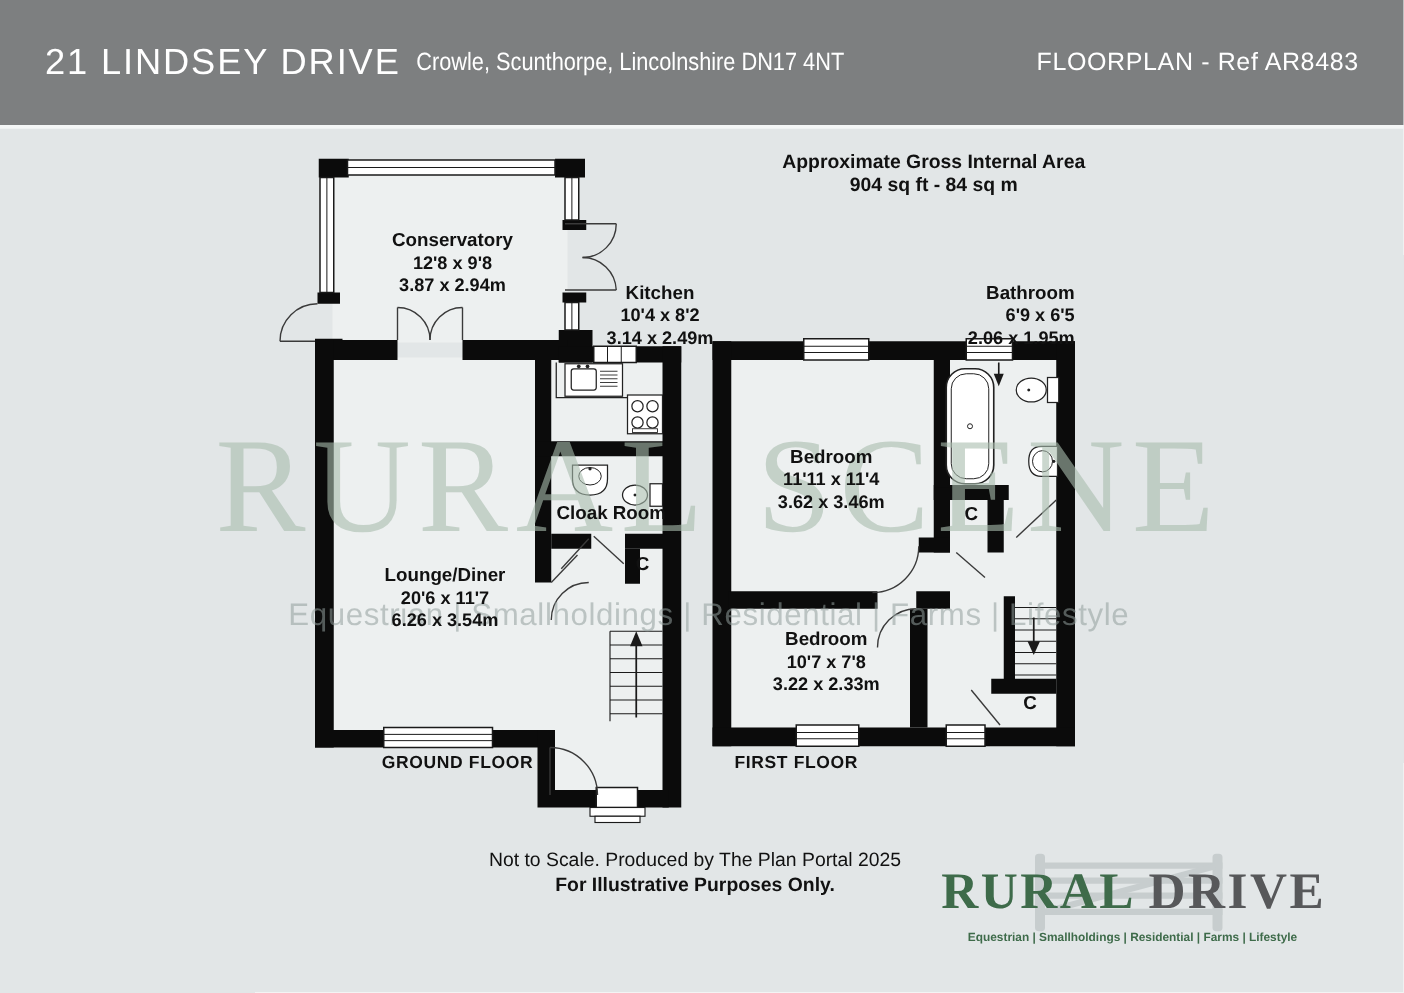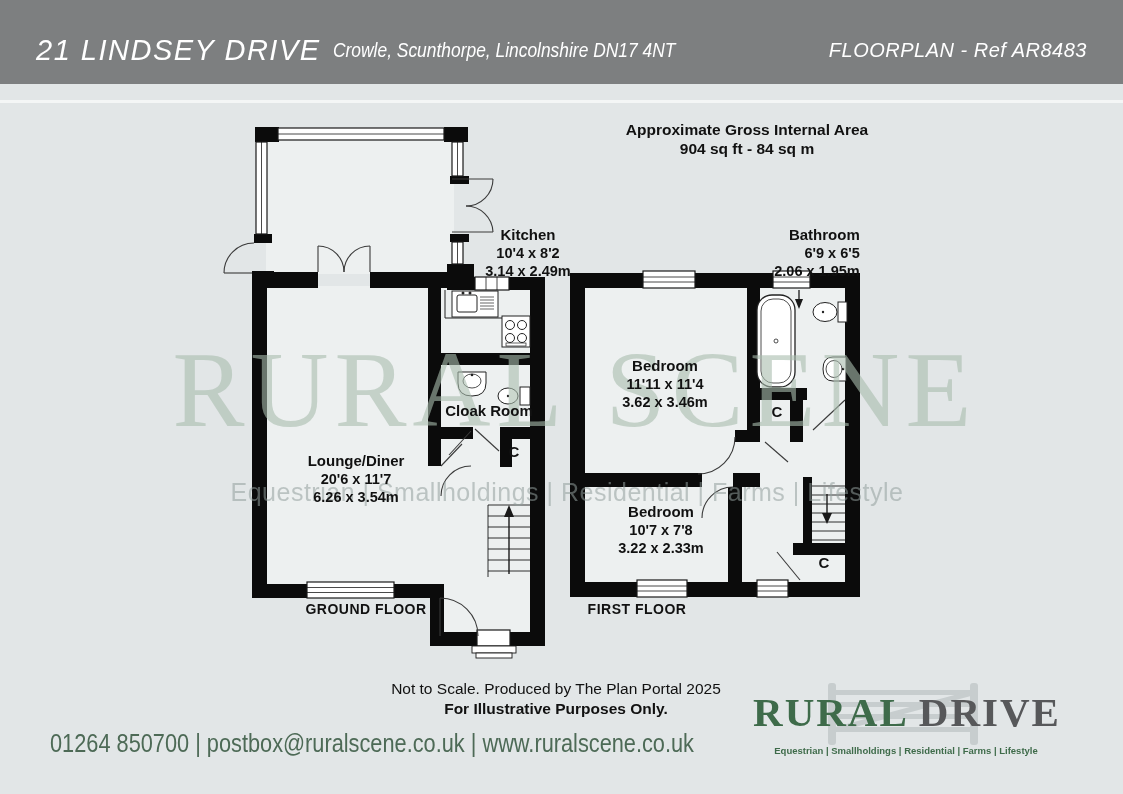--- a/index.html
+++ b/index.html
@@ -1,19 +1,19 @@
 <!DOCTYPE html>
 <html><head>
 <meta charset="utf-8">
 <style>
   html,body{margin:0;padding:0;background:#ffffff;}
   #page{position:relative;width:1123px;height:794px;overflow:hidden;
         font-family:"Liberation Sans",sans-serif;background:#e2e6e7;}
   
-  #header{position:absolute;left:0;top:0;width:1123px;height:84px;background:#7d7f80;font-style:italic;}
+  #header{position:absolute;left:0;top:0;width:1123px;height:100px;background:#7d7f80;}
   #header-sep{position:absolute;left:0;top:100px;width:1123px;height:3px;background:#f4f6f6;}
   .hdr-left{position:absolute;left:36px;top:0;height:100px;display:flex;align-items:center;color:#ffffff;white-space:nowrap;}
   .hdr-title{font-size:29px;letter-spacing:1.5px;font-weight:400;}
   .hdr-sub{font-size:20px;margin-left:12px;display:inline-block;transform:scaleX(0.87);transform-origin:left center;font-weight:400;}
   .hdr-right{position:absolute;right:36px;top:0;height:100px;display:flex;align-items:center;color:#ffffff;font-size:20px;letter-spacing:0.5px;white-space:nowrap;}
   
   #plan-svg{position:absolute;left:0;top:0;}
   
   .cblock{position:absolute;transform:translateX(-50%);text-align:center;color:#111;white-space:nowrap;}
   .room-label{font-weight:bold;font-size:14.5px;line-height:18px;}
@@ -282,20 +282,25 @@
   </svg>
 
   <div class="wm-big">RURAL SCENE</div>
   <div class="wm-sub">Equestrian | Smallholdings | Residential | Farms | Lifestyle</div>
 
   <div class="cblock area-note" style="left:723px;top:121px;margin-left:24px;">
     <div>Approximate Gross Internal Area</div>
     <div>904 sq ft - 84 sq m</div>
   </div>
 
+  <div class="cblock room-label" style="left:362px;top:184px;">
+    <div class="room-name">Conservatory</div>
+    <div>12'8 x 9'8</div>
+    <div>3.87 x 2.94m</div>
+  </div>
   <div class="cblock room-label" style="left:528px;top:226px;">
     <div class="room-name">Kitchen</div>
     <div>10'4 x 8'2</div>
     <div>3.14 x 2.49m</div>
   </div>
   <div class="cblock room-label" style="left:489px;top:402px;">
     <div class="room-name">Cloak Room</div>
   </div>
   <div class="cblock c-label" style="left:514px;top:443px;">C</div>
   <div class="cblock room-label" style="left:356px;top:452px;">
@@ -322,22 +327,19 @@
     <div>3.22 x 2.33m</div>
   </div>
   <div class="cblock c-label" style="left:824px;top:554px;">C</div>
   <div class="cblock floor-label" style="left:637px;top:601px;">FIRST FLOOR</div>
 
   <div class="cblock disclaimer" style="left:556px;top:679px;">
     <div>Not to Scale. Produced by The Plan Portal 2025</div>
     <div class="bold">For Illustrative Purposes Only.</div>
   </div>
 
-  <div class="contact">
-    <span class="squeeze">01264 850700 | postbox@ruralscene.co.uk | www.ruralscene.co.uk</span>
-  </div>
 
   <div class="logo-title">
     <span class="green">RURAL</span><span class="gray"> DRIVE</span>
   </div>
   <div class="logo-tagline">Equestrian | Smallholdings | Residential | Farms | Lifestyle</div>
 
 </div>
 
 </body></html>

